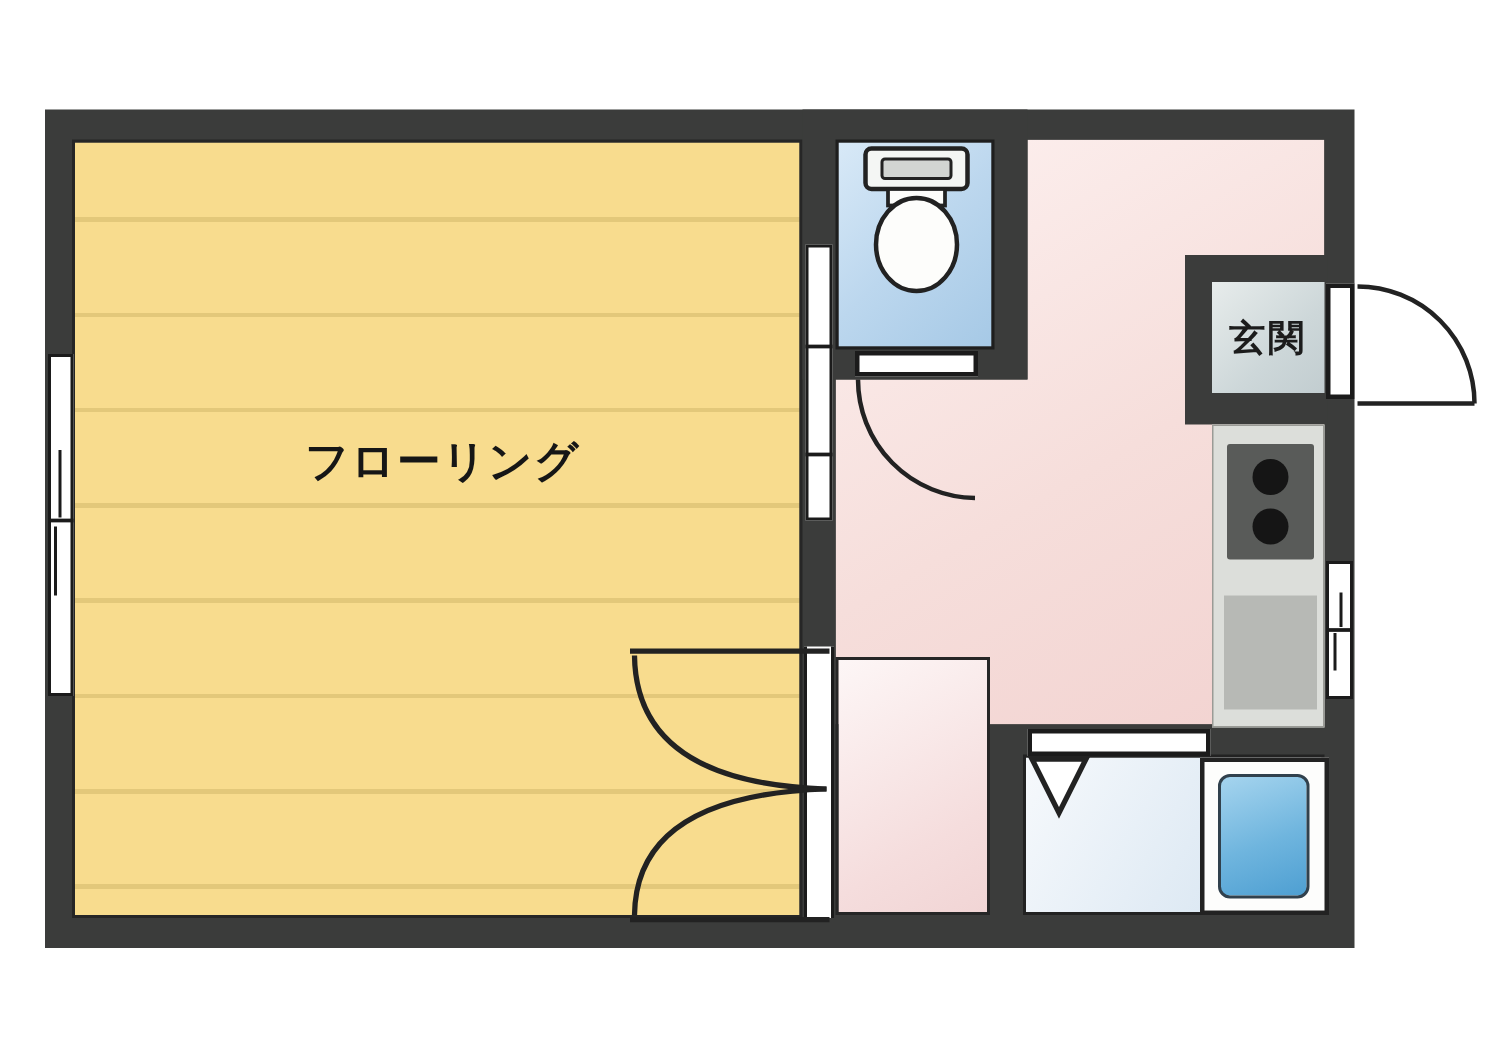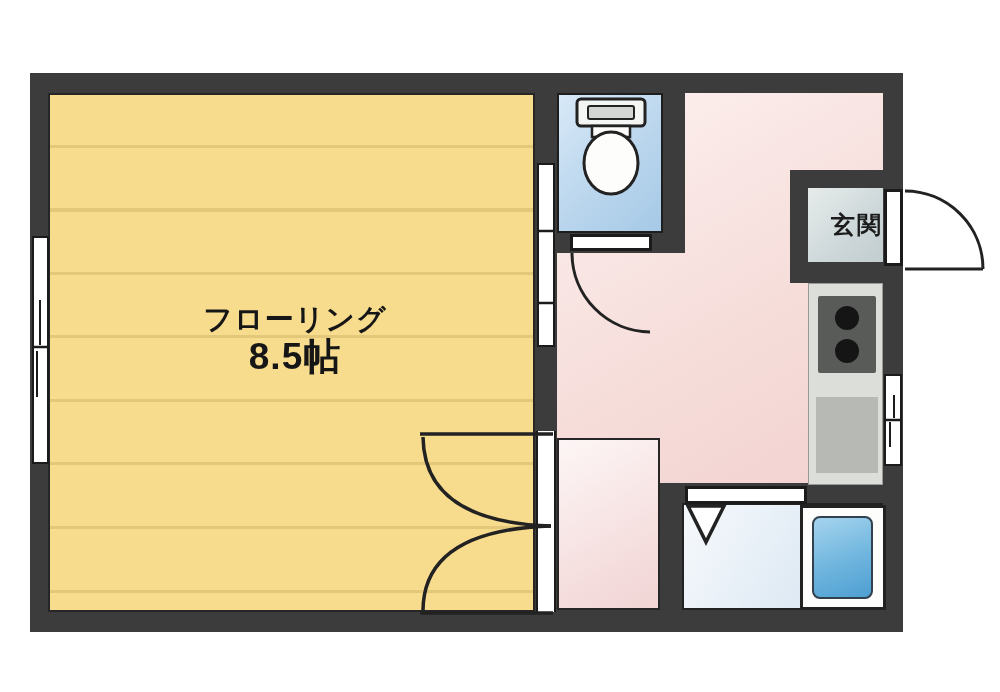--- a/index.html
+++ b/index.html
@@ -25,21 +25,21 @@
   .toilet-wall{left:535px;top:73px;width:150px;height:180px;}
   .toilet-room{
     left:557px;top:93px;width:106px;height:140px;
     background:linear-gradient(135deg,#d8e9f7 0%,#bcd7ee 50%,#a6c9e6 100%);
     border:2px solid #1e1e1e;
   }
   .entrance-wall{left:790px;top:170px;width:95px;height:113px;}
   .entrance-tile{
     left:808px;top:188px;width:75px;height:74px;
     background:linear-gradient(135deg,#e7eceb 0%,#cdd7d9 60%,#c2cdd0 100%);
-    display:flex;align-items:center;justify-content:flex-end;
+    display:flex;align-items:center;justify-content:center;
   }
   .closet-room{
     left:557px;top:438px;width:103px;height:172px;
     background:linear-gradient(150deg,#fdf6f6 0%,#f5dddd 70%,#f1d5d5 100%);
     border:2px solid #262626;
   }
   .bath-room{
     left:682px;top:503px;width:201px;height:107px;
     background:linear-gradient(120deg,#f6f9fc 0%,#e2ecf5 55%,#d3e2ef 100%);
     border:2px solid #222222;
@@ -60,21 +60,21 @@
   .slide-door{left:537px;top:163px;width:18px;height:184px;}
   .dbl-opening{left:536px;top:431px;width:20px;height:181px;background:#fff;
     border-left:2px solid #1b1b1b;border-right:2px solid #1b1b1b;}
   .toilet-door{left:570px;top:234px;width:82px;height:17px;border-width:3px;}
   .bath-door{left:685px;top:486px;width:122px;height:18px;border-width:3px;}
   .entry-door{left:884px;top:189px;width:19px;height:77px;border-width:3px;}
   .win-right{left:884px;top:374px;width:18px;height:92px;}
 
   
   .label{color:#161616;font-weight:bold;text-align:center;line-height:1.15;}
-  .main-label{left:125px;top:303px;width:340px;}
+  .main-label{left:125px;top:292px;width:340px;}
   .main-label .l1{font-size:29px;letter-spacing:1px;}
   .main-label .l2{font-size:37px;letter-spacing:1px;}
   .closet-label{left:557px;top:507px;width:104px;font-size:35px;}
   .entrance-label{font-size:24px;font-weight:bold;color:#1c1c1c;letter-spacing:2px;}
 
   svg.overlay{position:absolute;left:0;top:0;pointer-events:none;}
 </style>
 </head>
 <body>
 
@@ -151,16 +151,15 @@
     </g>
 
     <g stroke="#1b1b1b" stroke-width="2.5">
       <path d="M 537 231 H 555"></path>
       <path d="M 537 303 H 555"></path>
     </g>
   </svg>
 
   <div class="abs label main-label">
     <div class="l1">フローリング</div>
-    <div class="l2">8.5帖</div>
   </div>
 
 </div>
 
 </body></html>

